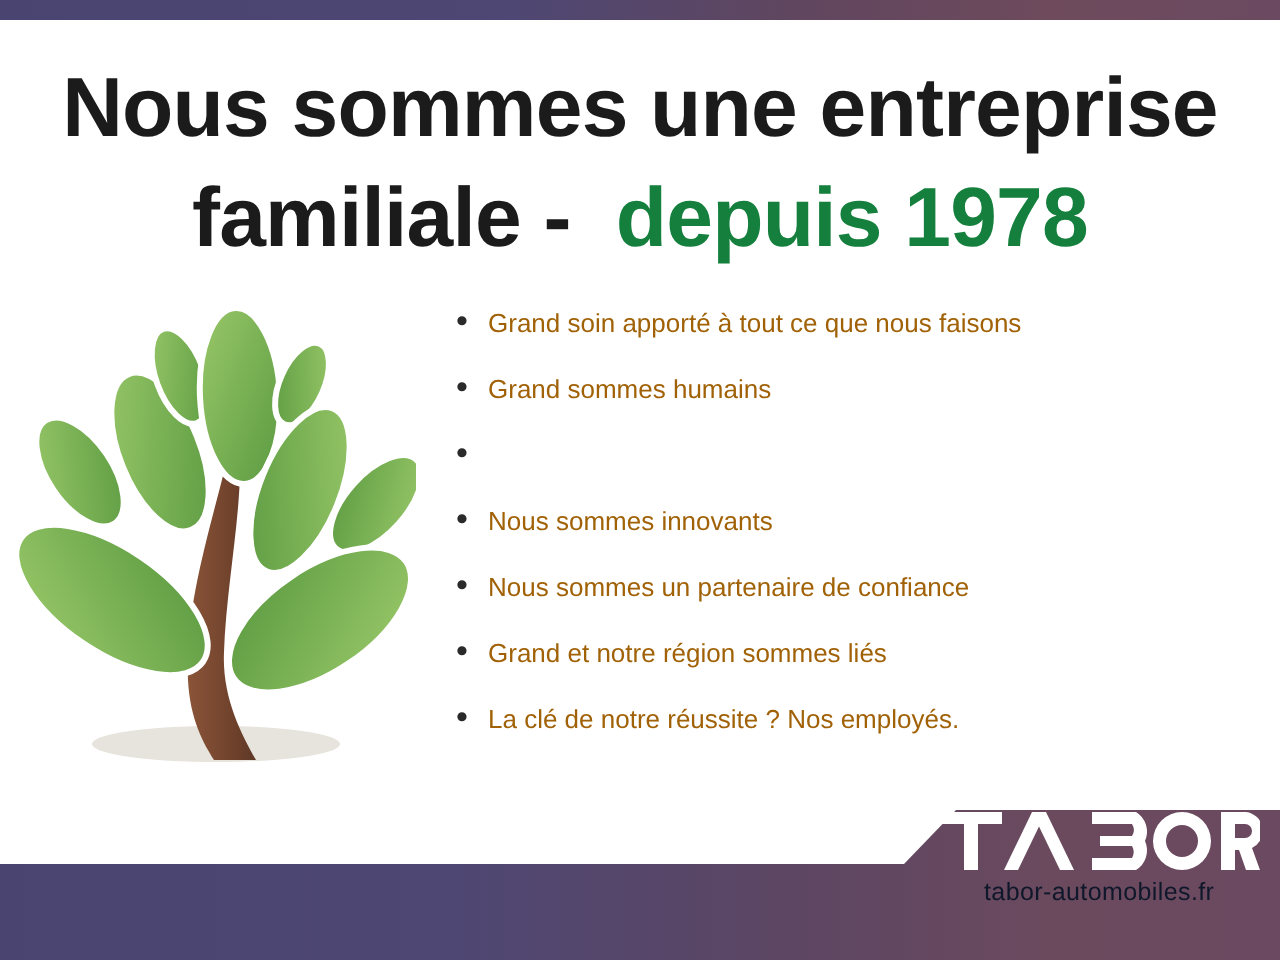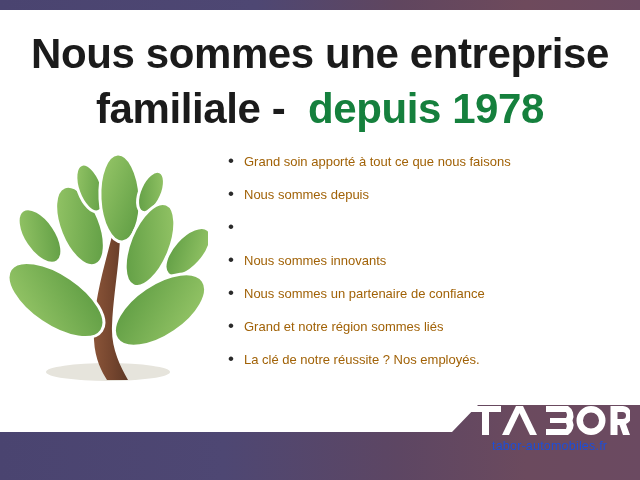--- a/index.html
+++ b/index.html
@@ -106,21 +106,21 @@
     display: block;
     width: 160px;
     height: 30px;
   }
   .logo-tagline {
     display: block;
     margin-top: 3px;
     margin-left: 22px;
     font-size: 12.5px;
     letter-spacing: 0.2px;
-    color: #1d4ed8;
+    color: #0f172a;
     white-space: nowrap;
   }
 </style>
 </head>
 <body>
 
 <div id="slide">
 
   <div class="top-bar"></div>
 
@@ -172,21 +172,21 @@
     </svg>
   </div>
 
   <div class="bullets">
     <div class="bullet-row">
       <span class="bullet-dot">•</span>
       <span class="bullet-text">Grand soin apporté à tout ce que nous faisons</span>
     </div>
     <div class="bullet-row">
       <span class="bullet-dot">•</span>
-      <span class="bullet-text">Nous sommes depuis</span>
+      <span class="bullet-text">Grand sommes humains</span>
     </div>
     <div class="bullet-row">
       <span class="bullet-dot">•</span>
     </div>
     <div class="bullet-row">
       <span class="bullet-dot">•</span>
       <span class="bullet-text">Nous sommes innovants</span>
     </div>
     <div class="bullet-row">
       <span class="bullet-dot">•</span>

